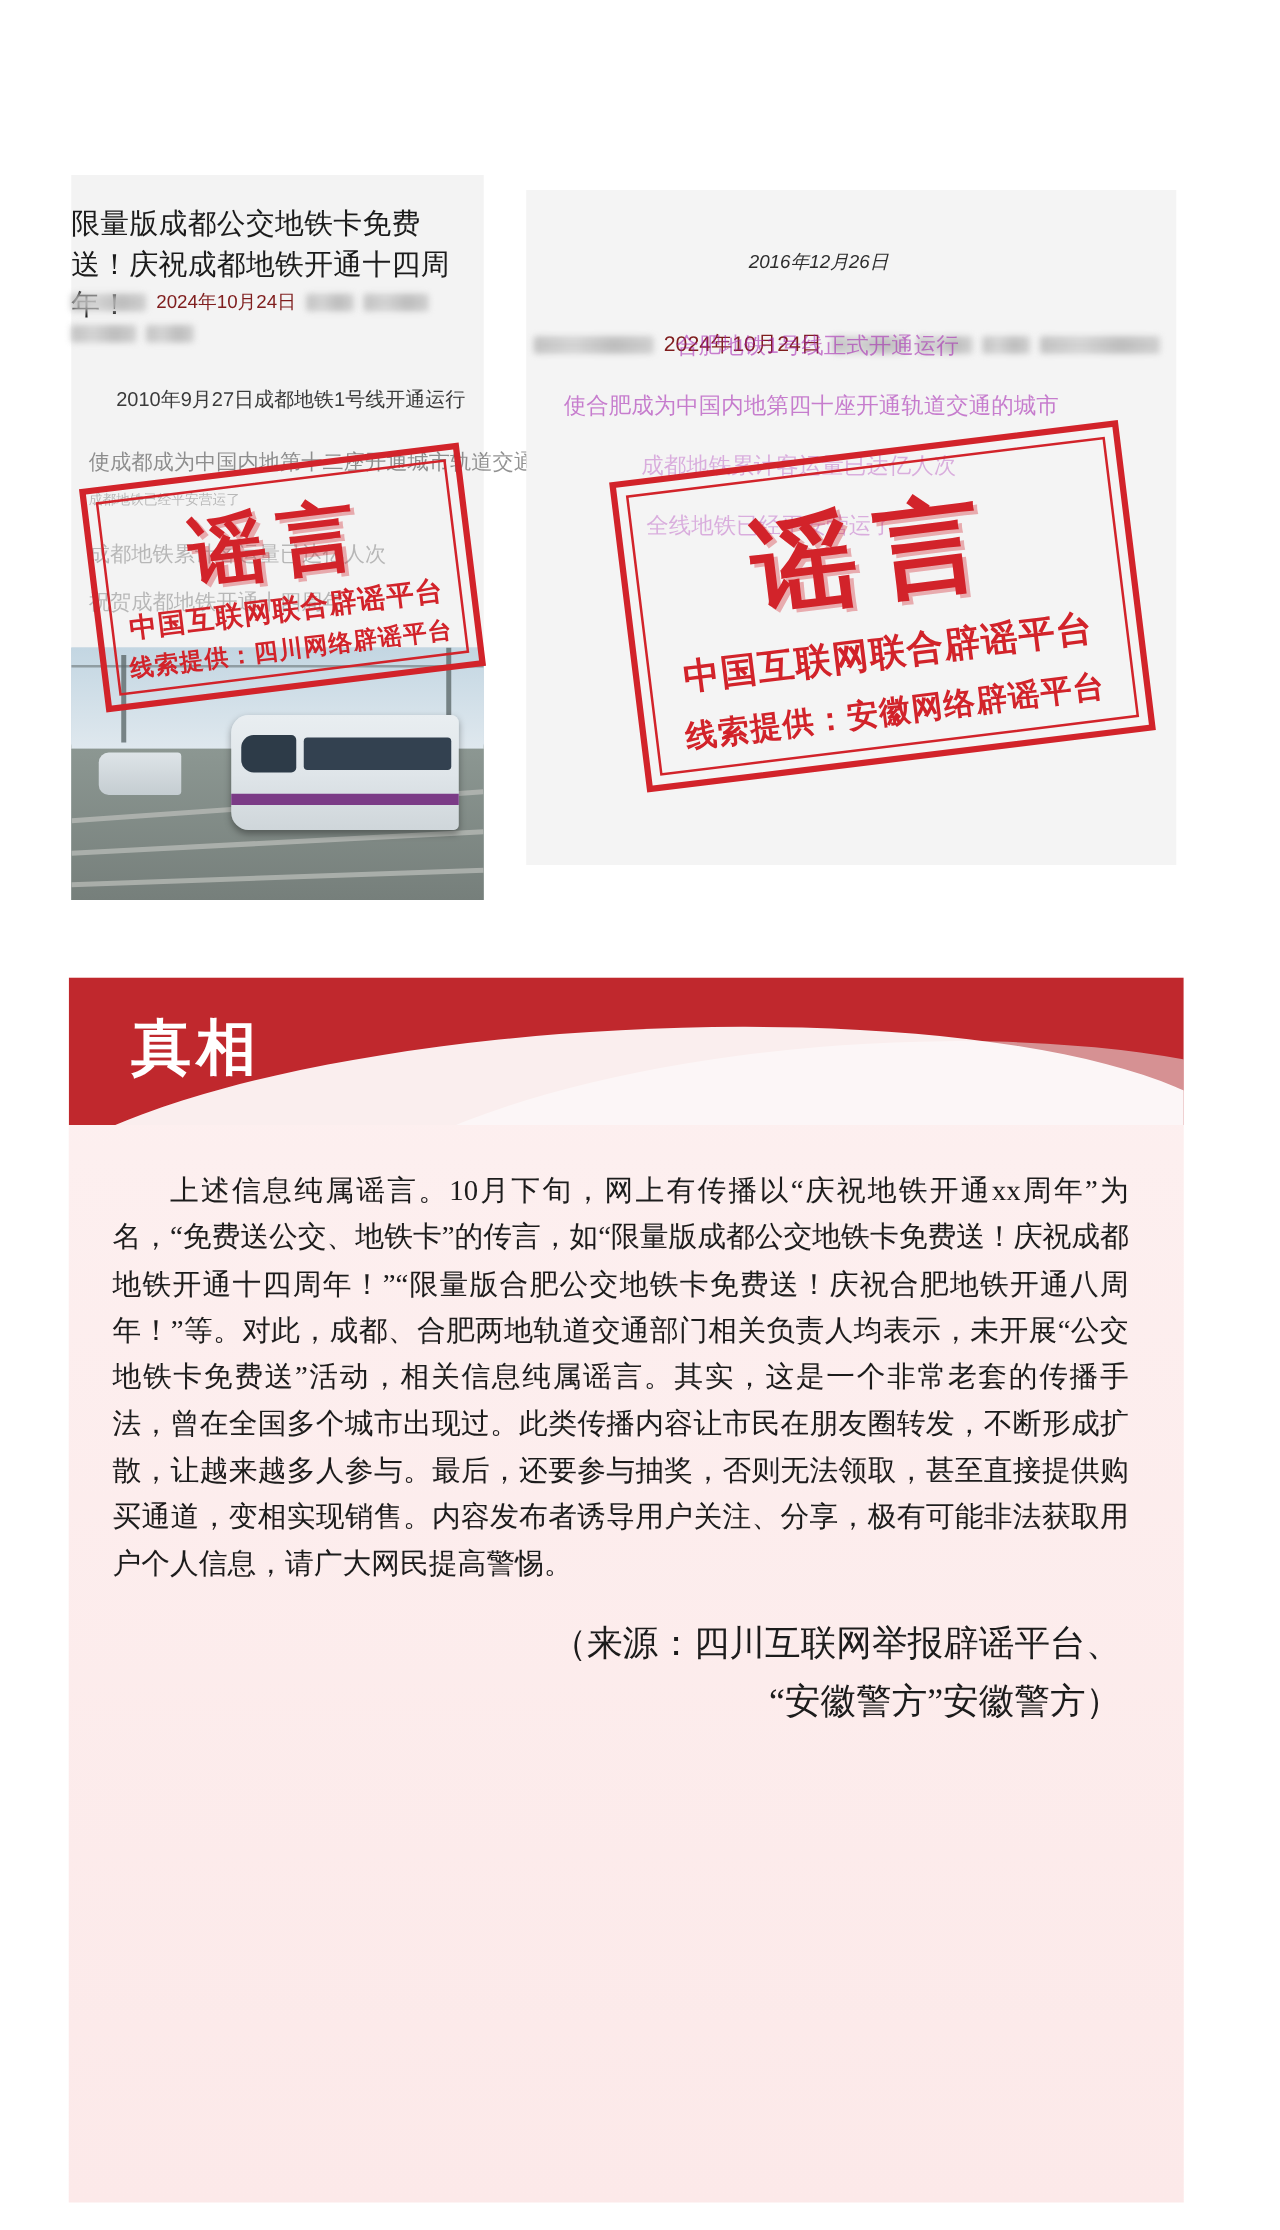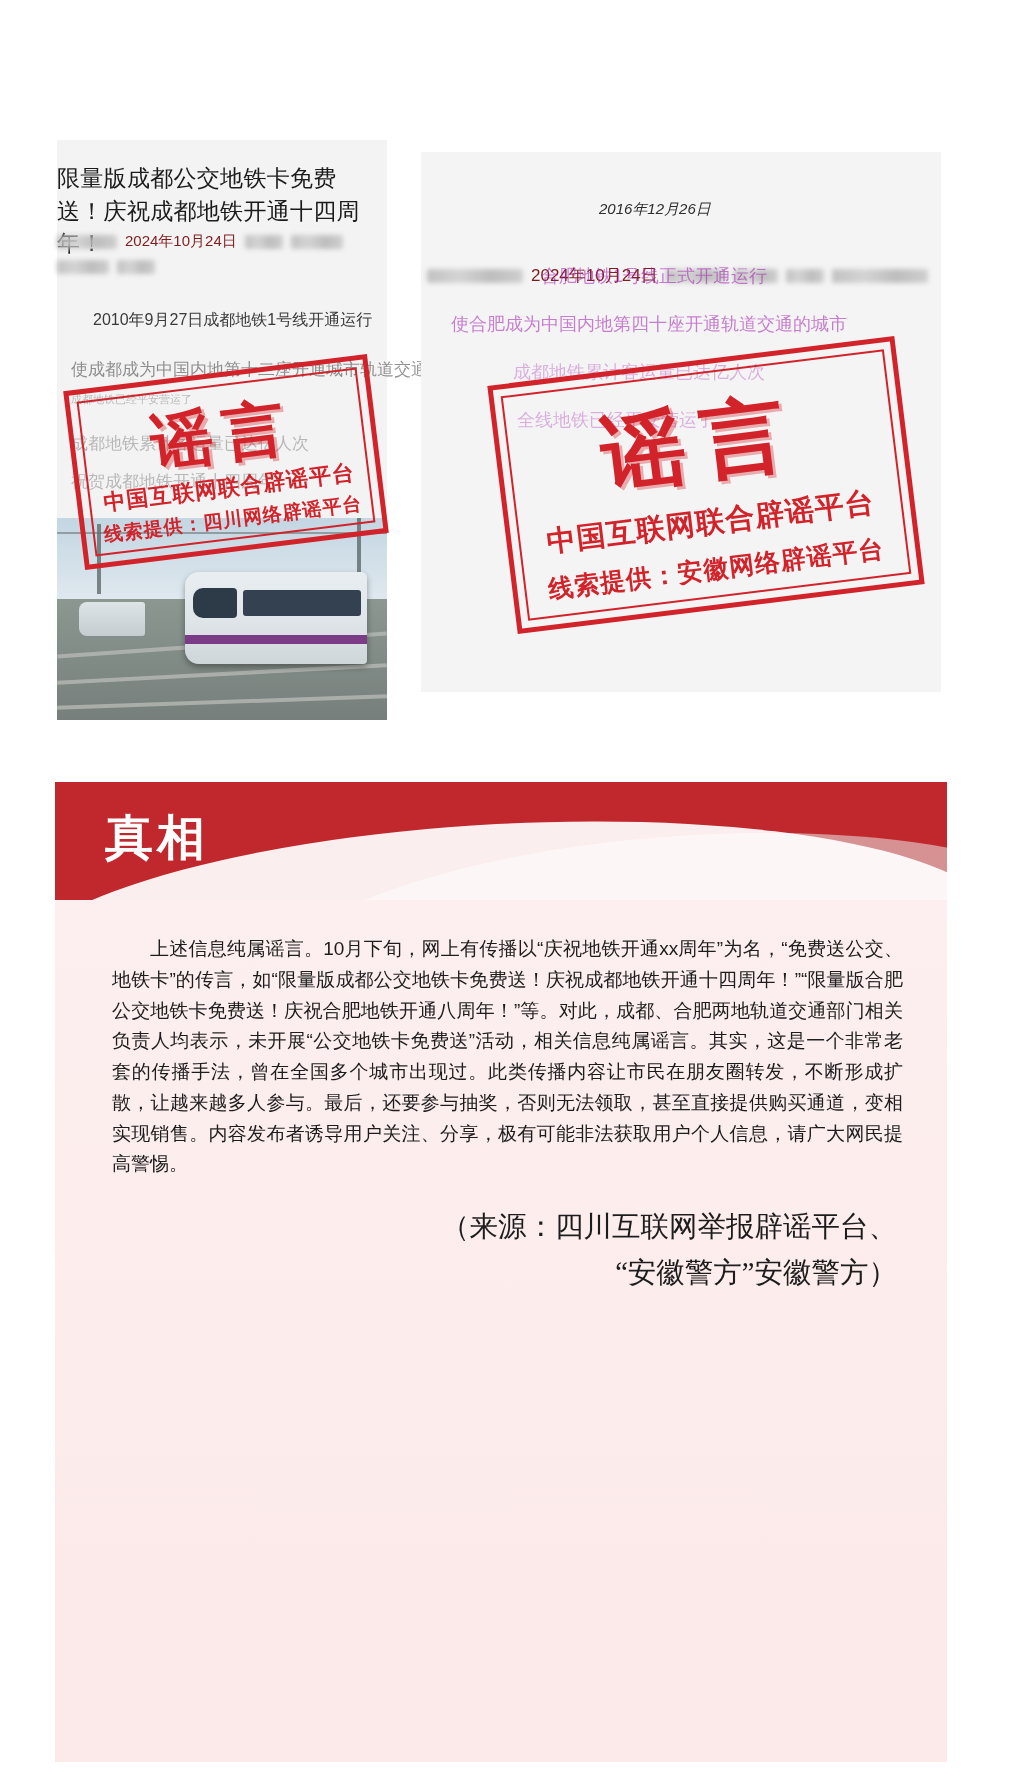--- a/index.html
+++ b/index.html
@@ -278,27 +278,27 @@
     left: 50px;
     top: 24px;
     color: #ffffff;
     font-size: 48px;
     font-weight: 700;
     letter-spacing: 4px;
     font-family: Liberation Mono, monospace;
     z-index: 3;
   }
   .truth-body {
-    padding: 34px 44px 10px 57px;
-    font-size: 19px;
+    padding: 34px 44px 10px 35px;
+    font-size: 23px;
     line-height: 1.62;
     color: #1c1c1c;
     text-align: justify;
     text-justify: inter-ideograph;
-    font-family: Liberation Sans, sans-serif;
+    font-family: Liberation Serif, serif;
   }
   .truth-body p {
     margin: 0;
     text-indent: 2em;
   }
   .source {
     margin-top: 14px;
     padding: 0 50px 0 44px;
     font-size: 28.5px;
     line-height: 1.6;

